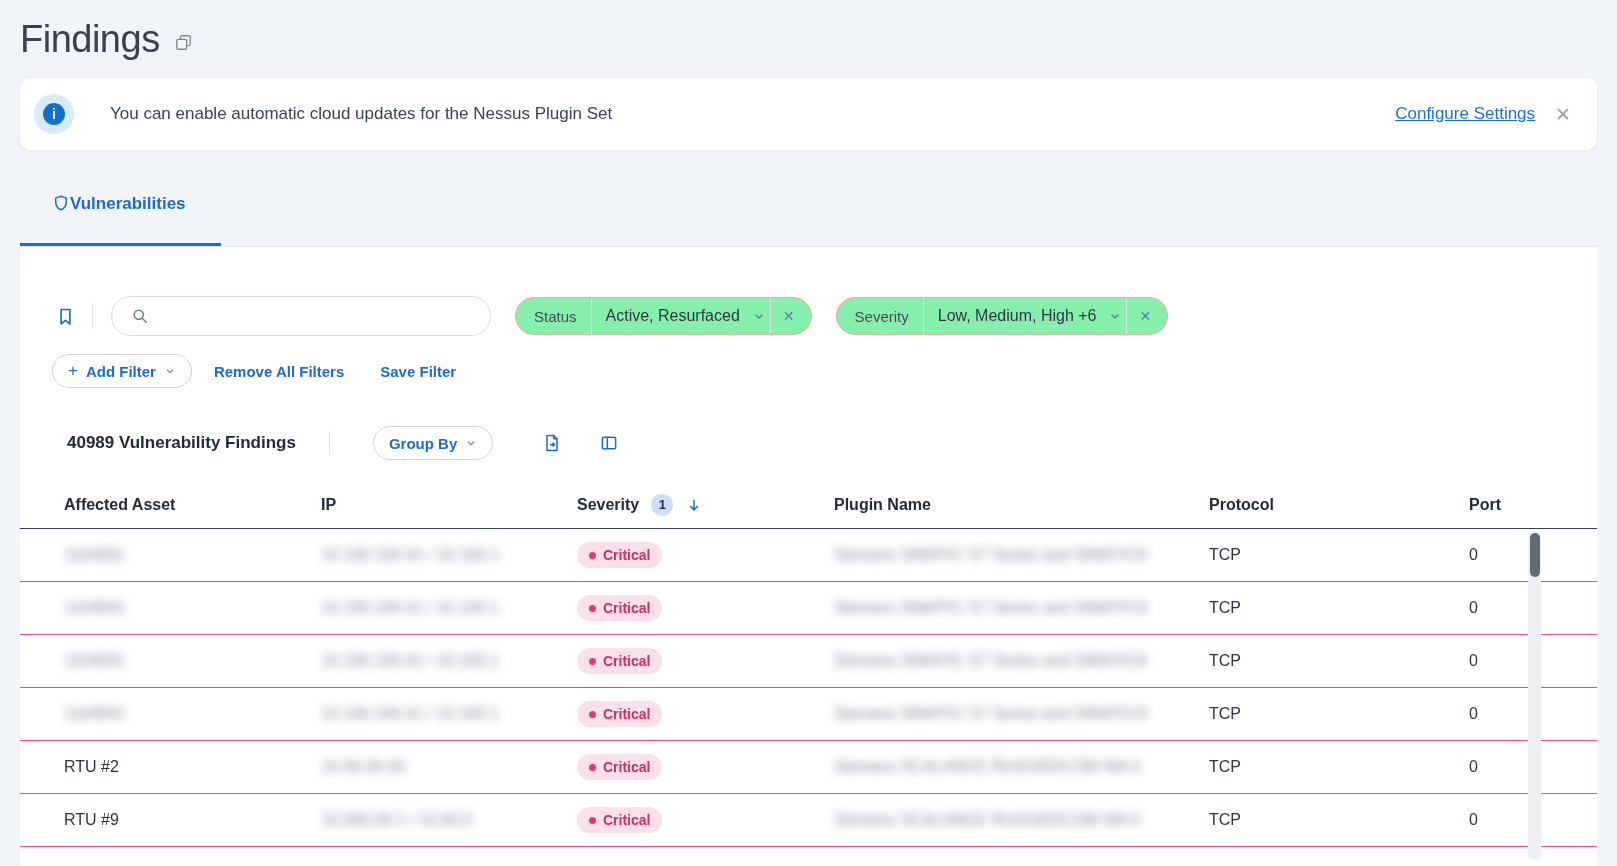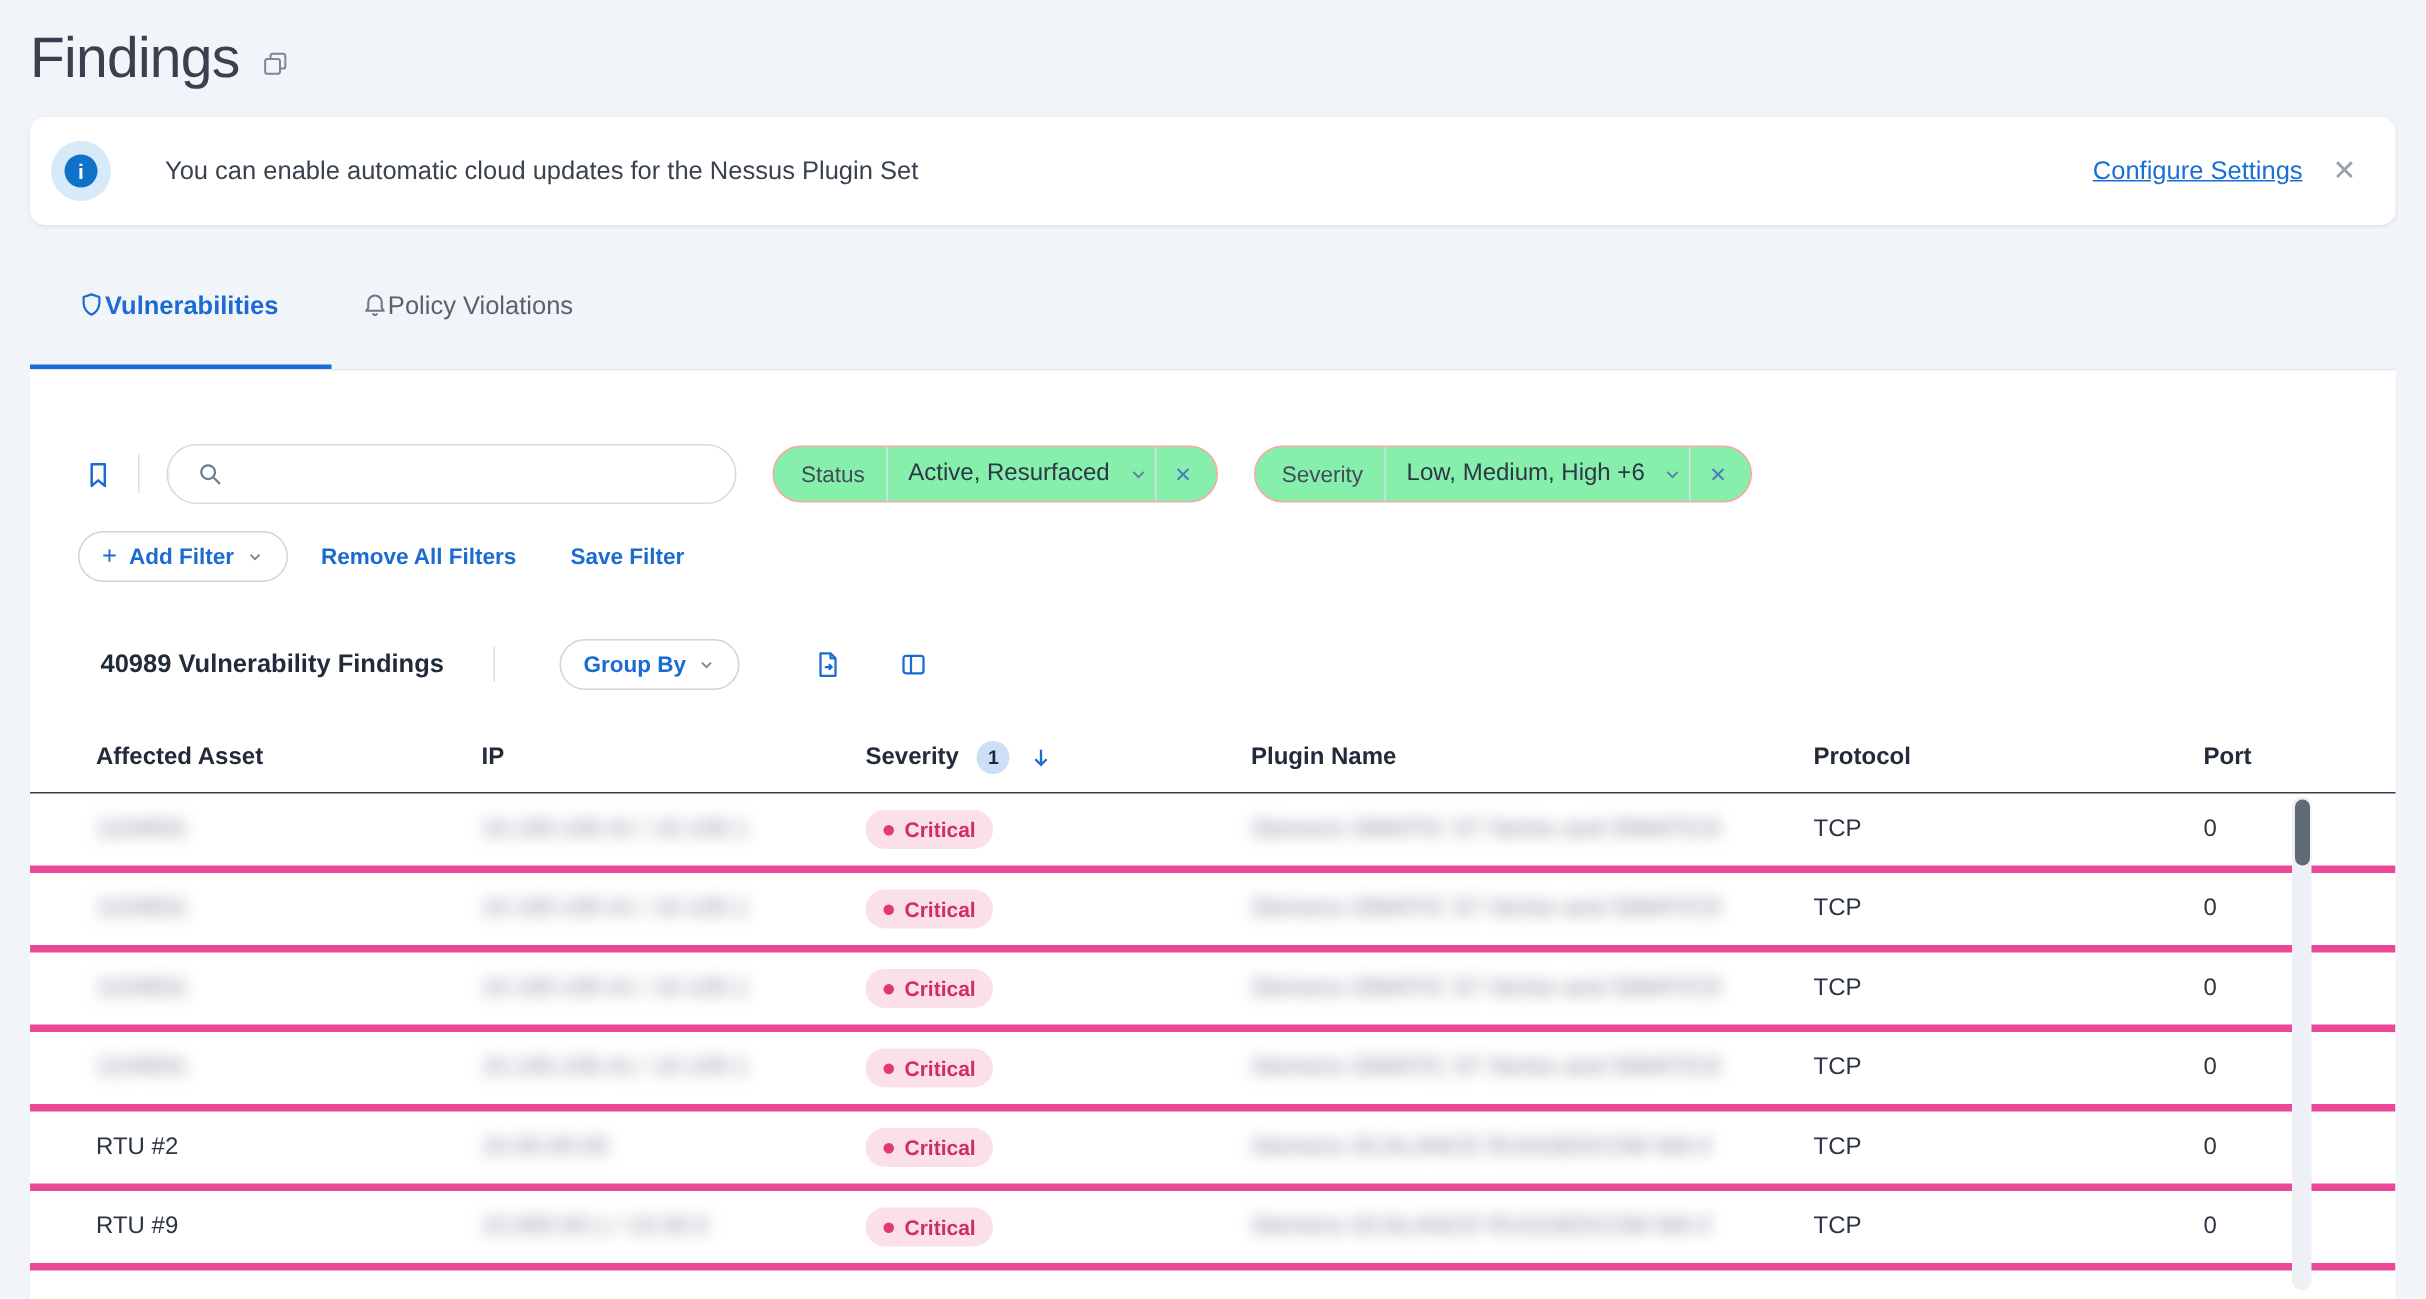--- a/index.html
+++ b/index.html
@@ -85,21 +85,21 @@
   
   .thead, .trow { display:grid; grid-template-columns:242px 241px 242px 360px 245px 1fr; padding-left:44px; align-items:center;gap:15px; }
   .thead { position:absolute; left:0; right:0; top:234px; height:48px; border-bottom:1px solid #39414f;
     font-size:16px; font-weight:700; color:#222b3a; }
   .th-sev { display:flex; align-items:center; gap:12px; }
   .sort-badge { width:22px; height:22px; border-radius:50%; background:#cbe0f6; color:#1f2937;
     font-size:13px; font-weight:600; display:flex; align-items:center; justify-content:center; }
   .sort-arrow { color:#1b6bd0; display:flex; cursor:pointer; }
 
   .tbody { position:absolute; left:0; right:0; top:282px; bottom:0; overflow:hidden; }
-  .trow { height:53px; border-bottom:5px solid #ec4899; font-size:16px; color:#2c3442; }
+  .trow { height:53px; border-bottom:1px solid #ec4899; font-size:16px; color:#2c3442; }
   .blur { filter:blur(5px); color:#7c8594; white-space:nowrap; overflow:hidden; }
   .sev-badge { display:inline-flex; align-items:center; gap:7px; height:26px; padding:0 12px;
     background:#fbdfe9; border-radius:13px; color:#cf2e63; font-size:14px; font-weight:600; width:max-content; }
   .sev-dot { width:7px; height:7px; border-radius:50%; background:#e13a6e; }
 
   
   .scrollbar { position:absolute; left:1508px; top:284px; width:13px; bottom:6px; background:#edf0f4; border-radius:7px; }
   .scroll-thumb { position:absolute; top:2px; left:1.5px; width:10px; height:44px; background:#5f6977; border-radius:5px; cursor:grab; }
 
   svg { display:block; }
@@ -128,29 +128,20 @@
 </div>
 
 <div class="abs tabs">
   <div class="tab active">
     <span>
       <svg width="18" height="18" viewBox="0 0 24 24" fill="none" stroke="#1b6bd0" stroke-width="1.9" stroke-linejoin="round">
         <path d="M12 3 5 5.4v5.2c0 4.6 3 8.9 7 10.4 4-1.5 7-5.8 7-10.4V5.4L12 3z"></path>
       </svg>
     </span>
     <span class="tab-label">Vulnerabilities</span>
-  </div>
-  <div class="tab inactive">
-    <span>
-      <svg width="18" height="18" viewBox="0 0 24 24" fill="none" stroke="#6b7584" stroke-width="1.8" stroke-linejoin="round">
-        <path d="M18 15v-5a6 6 0 1 0-12 0v5l-1.8 2.6h15.6L18 15z"></path>
-        <path d="M10 20a2.2 2.2 0 0 0 4 0"></path>
-      </svg>
-    </span>
-    <span class="tab-label">Policy Violations</span>
   </div>
 </div>
 
 <div class="abs panel">
 
   <div class="filter-row">
     <span class="bookmark-btn">
       <svg width="21" height="21" viewBox="0 0 24 24" fill="none" stroke="currentColor" stroke-width="1.9" stroke-linejoin="round">
         <path d="M7 4h10v16.5l-5-4.2-5 4.2V4z"></path>
       </svg>

